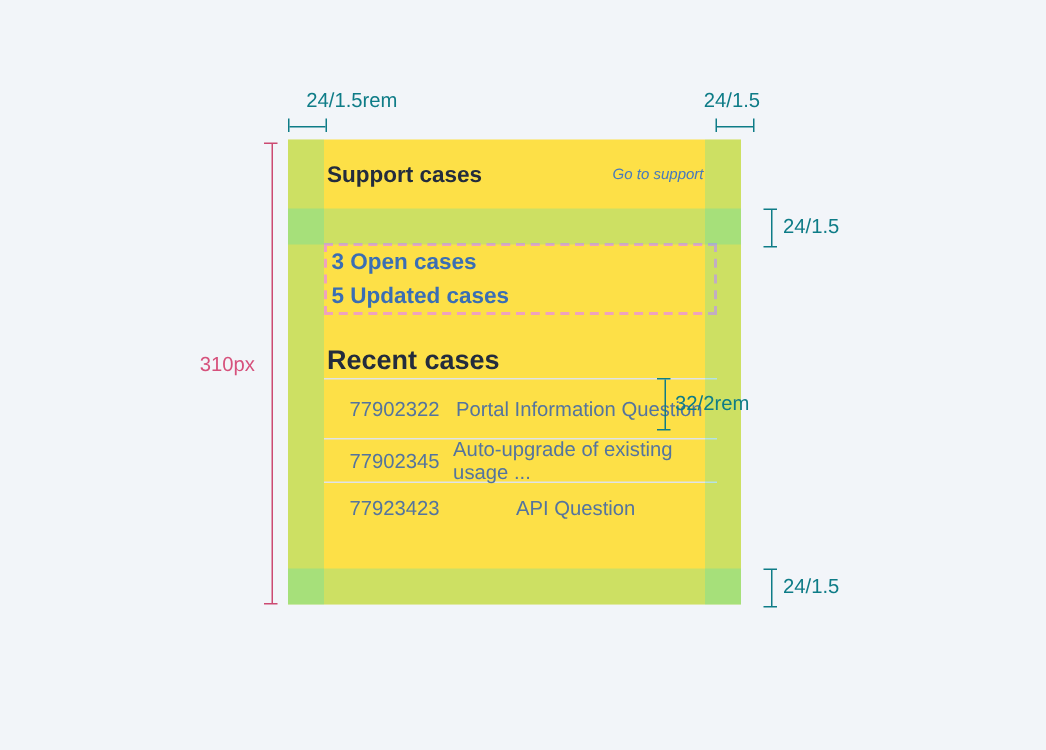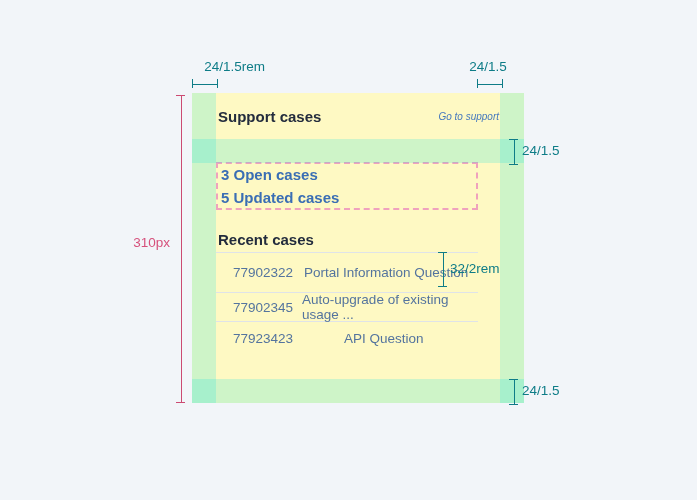--- a/index.html
+++ b/index.html
@@ -2,22 +2,22 @@
 <html><head>
 <meta charset="utf-8">
 <style>
   html,body { margin:0; padding:0; }
   .canvas {
     position:relative; width:697px; height:500px;
     background:#f2f5f9; overflow:hidden;
     font-family:"Liberation Sans", sans-serif;
   }
   .card {
-    position:absolute; left:192px; top:93px; width:332px; height:310px;
-    background:#fef9c3;
+    position:absolute; left:192px; top:93px; width:302px; height:310px;
+    background:#fde047;
   }
   
   .hl { position:absolute; background:rgba(0,225,225,0.19); pointer-events:none; z-index:3; }
   .strip-left  { left:0; top:0; bottom:0; width:24px; }
   .strip-right { right:0; top:0; bottom:0; width:24px; }
   .band-top    { left:0; right:0; top:46px; height:24px; }
   .band-bottom { left:0; right:0; top:286px; height:24px; }
 
   .card-header {
     position:absolute; left:26px; right:25px; top:0; height:46px;
@@ -32,21 +32,21 @@
     display:flex; flex-direction:column; justify-content:center;
     padding-left:3px;
   }
   .summary-link {
     font-size:15px; font-weight:bold; color:#3a6eb4;
     line-height:23px; text-decoration:none; cursor:pointer;
   }
 
   .recent-heading {
     position:absolute; left:26px; top:137px; height:20px; line-height:20px;
-    font-size:15px; font-weight:bold; color:#232c3d;
+    font-size:18px; font-weight:bold; color:#232c3d;
   }
   .case-table { position:absolute; left:24px; top:159px; width:262px; }
   .case-row {
     display:flex; align-items:center; border-top:1px solid #dfe3e8;
     padding-left:17px; box-sizing:border-box;
   }
   .case-row:nth-child(1) { height:40px; }
   .case-row:nth-child(2) { height:29px; }
   .case-row:nth-child(3) { height:34px;gap:40px; }
   .case-id    { width:62px; margin-right:9px; font-size:13.5px; color:#54749e; }

